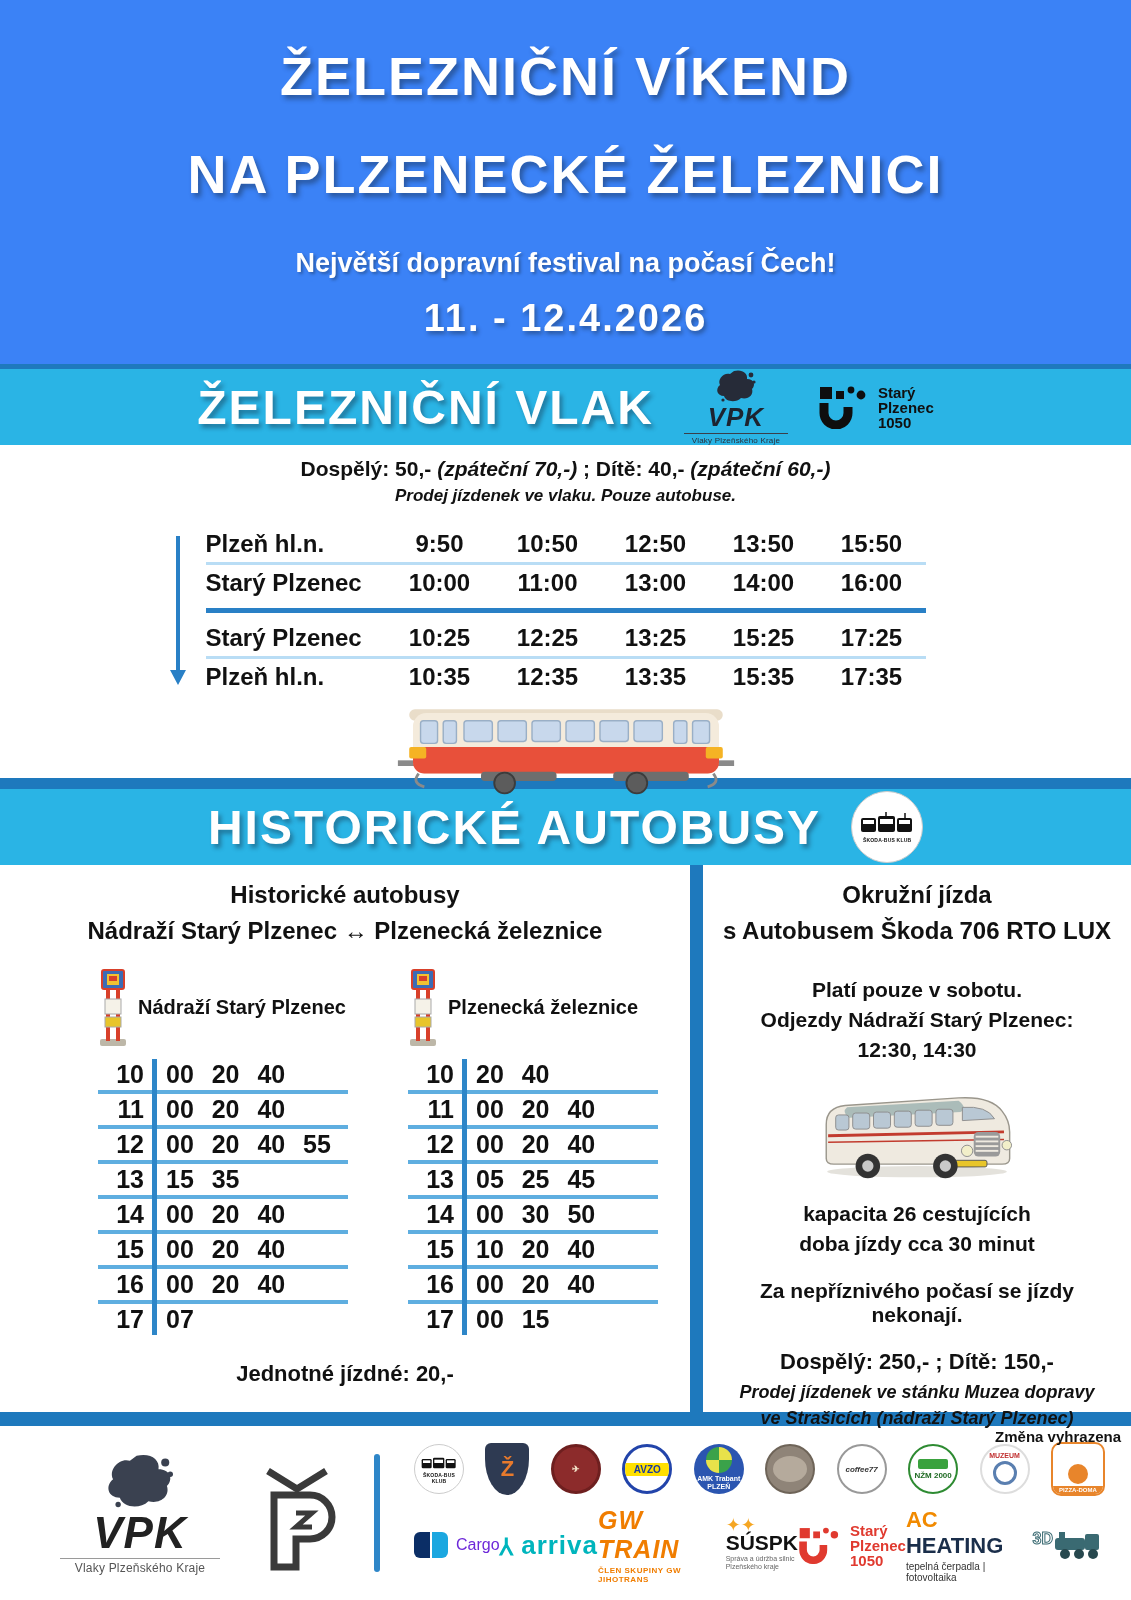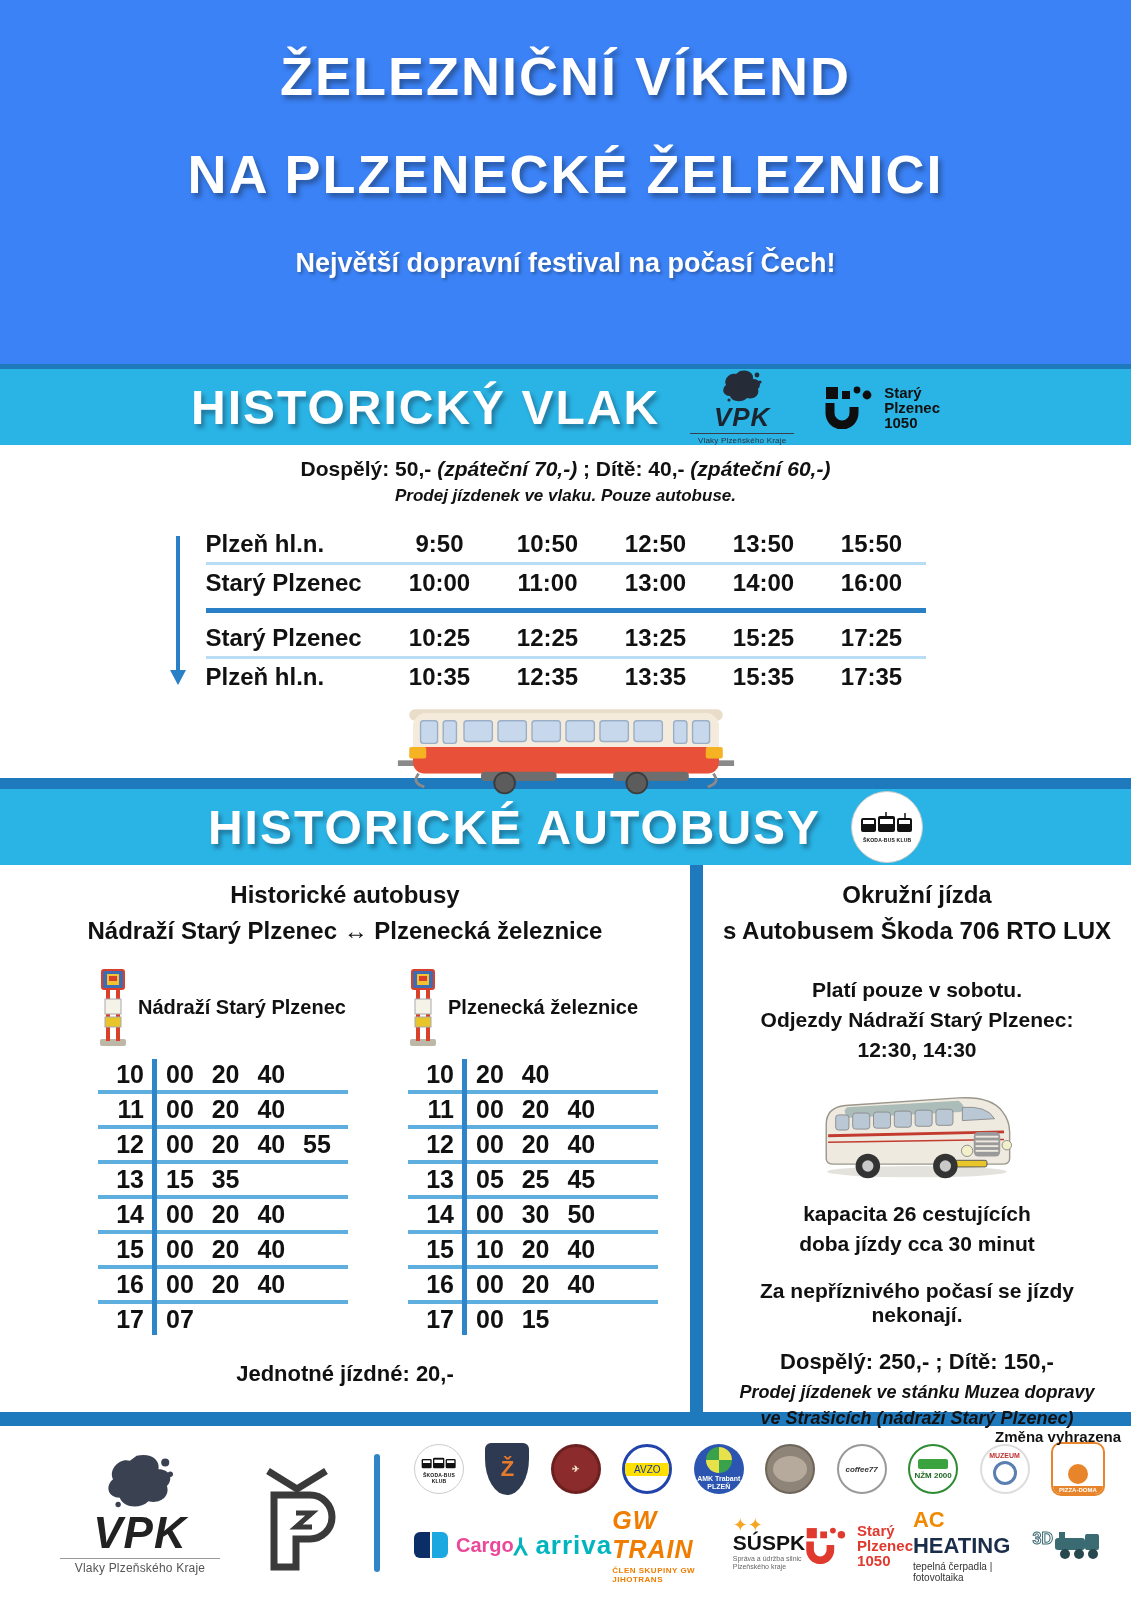--- a/index.html
+++ b/index.html
@@ -103,36 +103,36 @@
   }
   .lg-sbk{background:#fff;border:1px solid #ccc;}
   .lg-sbk .t{font-size:5px;color:#111;margin-top:1px;letter-spacing:.2px;}
   .lg-shield{
     width:44px;height:52px;border-radius:6px 6px 50% 50%/6px 6px 70% 70%;
     background:#2E3A52;color:#E87A2C;font-size:22px;font-weight:800;
     display:flex;align-items:center;justify-content:center;
   }
   .lg-aero{background:#8C2B2B;border:3px solid #6E1F1F;color:#F2E2C8;font-size:9px;}
   .lg-avzo{background:#fff;border:3px solid #2244AA;}
-  .lg-avzo .t{background:#FFE000;color:#1A3AA0;font-size:10px;font-weight:400;padding:1px 12px;border-radius:2px;}
+  .lg-avzo .t{background:#FFE000;color:#1A3AA0;font-size:10px;font-weight:700;padding:1px 12px;border-radius:2px;}
   .lg-amk{background:#2B55B0;color:#fff;font-size:7px;line-height:8px;}
   .lg-amk .q{width:26px;height:26px;border-radius:50%;background:conic-gradient(#E8E24A 0 25%,#3AA24A 0 50%,#E8E24A 0 75%,#3AA24A 0);margin-bottom:2px;}
   .lg-sepia{background:#8F8478;border:2px solid #6E6458;}
   .lg-sepia .in{width:34px;height:26px;background:#B5AA9C;border-radius:50%;}
   .lg-coffee{background:#fff;border:2px solid #999;color:#333;font-size:8px;font-style:italic;}
   .lg-nzm{background:#fff;border:2px solid #2E8B32;color:#1F6B23;font-size:8px;line-height:9px;}
   .lg-nzm .train{width:30px;height:10px;background:#3AA23E;border-radius:2px;margin-bottom:2px;}
   .lg-muzeum{background:#fff;border:2px solid #ddd;color:#C03030;font-size:7px;}
   .lg-muzeum .wheel{width:18px;height:18px;border-radius:50%;border:3px solid #5A7FB0;margin:2px 0;}
   .lg-pizza{width:50px;height:50px;border-radius:10px;background:#fff;border:2px solid #E8852B;display:flex;flex-direction:column;align-items:center;justify-content:flex-end;overflow:hidden;}
   .lg-pizza .rider{width:20px;height:20px;border-radius:50%;background:#E8852B;margin-bottom:2px;}
   .lg-pizza .t{background:#E8852B;color:#fff;font-size:6px;font-weight:800;width:100%;text-align:center;padding:1px 0;}
   .wm{display:flex;align-items:center;gap:8px;}
   .cd-glyph{width:34px;height:26px;border-radius:6px;background:linear-gradient(90deg,#0B2E66 0 46%,#fff 46% 54%,#1BA7E0 54%);}
-  .cd-text{color:#ec4899;font-size:20px;font-weight:700;}
+  .cd-text{color:#6d28d9;font-size:16px;font-weight:400;}
   .arriva-text{color:#00B5BD;font-size:26px;font-weight:700;letter-spacing:1px;}
   .arriva-glyph{color:#00B5BD;font-size:24px;font-weight:800;}
   .gw{display:flex;flex-direction:column;align-items:center;}
   .gw-main{color:#F07D00;font-size:25px;font-weight:800;font-style:italic;letter-spacing:1px;}
   .gw-sub{color:#F07D00;font-size:8px;font-weight:700;margin-top:2px;letter-spacing:.5px;}
   .suspk{display:flex;flex-direction:column;align-items:flex-start;}
   .suspk-star{color:#F5A623;font-size:18px;line-height:12px;}
   .suspk-main{color:#111;font-size:21px;font-weight:800;}
   .suspk-sub{color:#666;font-size:7px;line-height:8px;}
   .ach{display:flex;flex-direction:column;align-items:center;}
@@ -144,26 +144,27 @@
 </style>
 </head>
 <body>
 
 <div class="poster">
 
   <div class="hero">
     <div class="hero-title">ŽELEZNIČNÍ VÍKEND</div>
     <div class="hero-title second">NA PLZENECKÉ ŽELEZNICI</div>
     <div class="hero-sub">Největší dopravní festival na počasí Čech!</div>
+    <div class="hero-dates">11. - 12.4.2026</div>
   </div>
 
   <div class="stripe"></div>
 
   <div class="band">
-    <div class="band-title">HISTORICKÝ VLAK</div>
+    <div class="band-title">ŽELEZNIČNÍ VLAK</div>
     <div class="vpk-logo">
       <svg class="vpk-blob" viewBox="0 0 44 34">
         <path d="M20 2 C28 0 34 4 33 10 C40 10 42 16 38 20 C40 26 34 31 27 29 C22 34 12 33 10 27 C3 27 1 20 6 16 C3 10 10 3 16 5 Z" fill="#262B38"></path>
         <circle cx="37" cy="6" r="2.4" fill="#262B38"></circle>
           <circle cx="40" cy="13" r="1.6" fill="#262B38"></circle>
         <circle cx="9" cy="31" r="1.6" fill="#262B38"></circle>
       </svg>
       <div class="vpk-abbr">VPK</div>
       <div class="vpk-rule"></div>
       <div class="vpk-caption">Vlaky Plzeňského Kraje</div>

